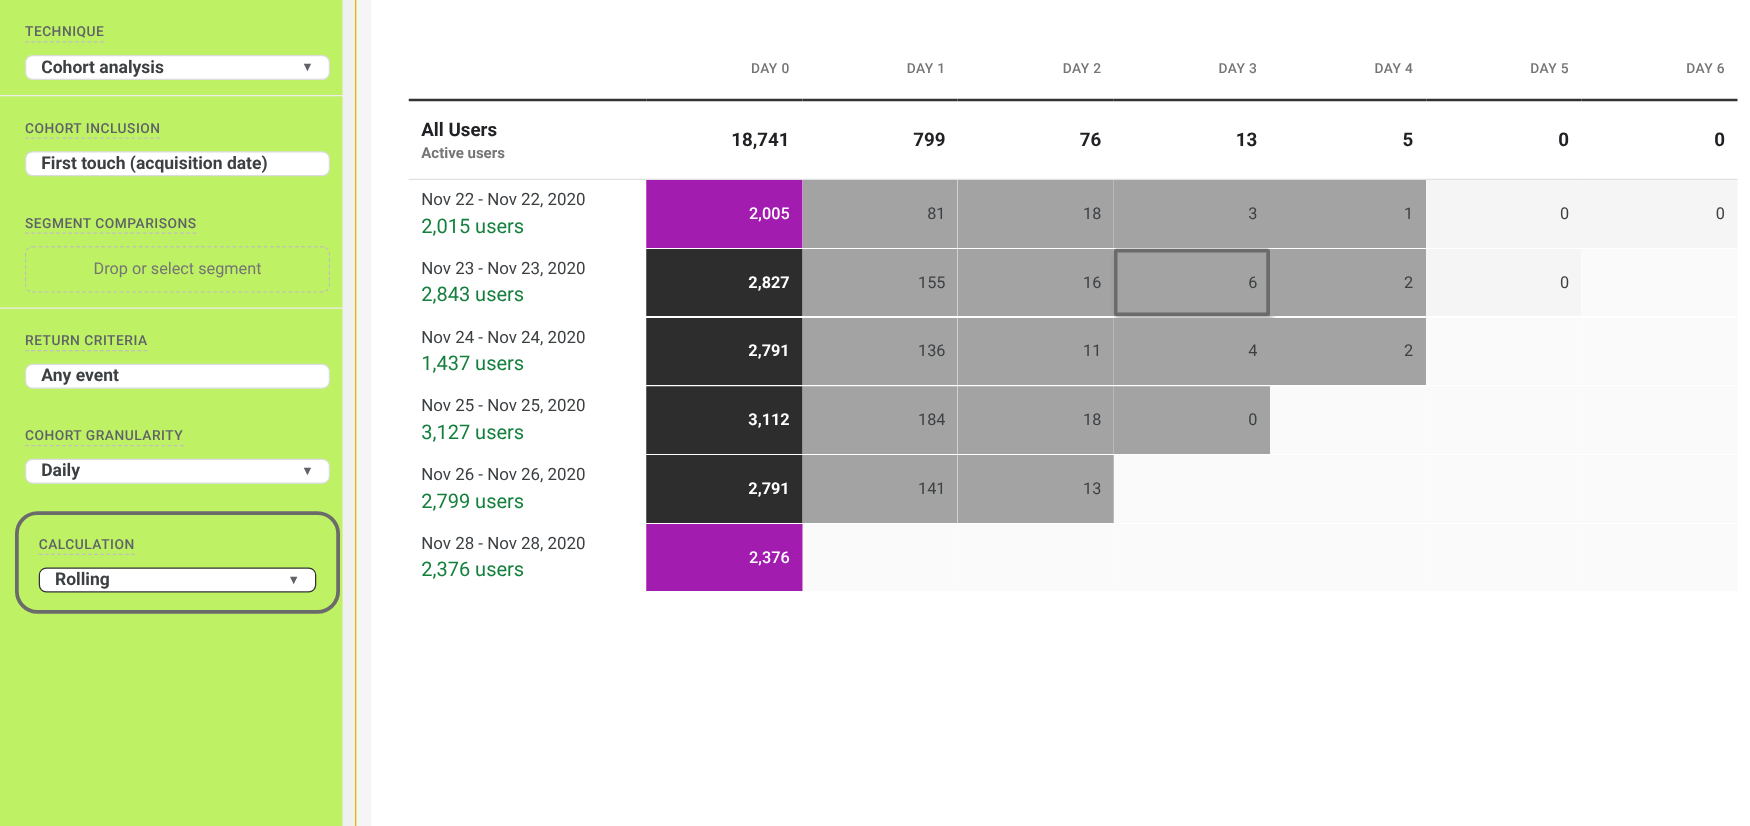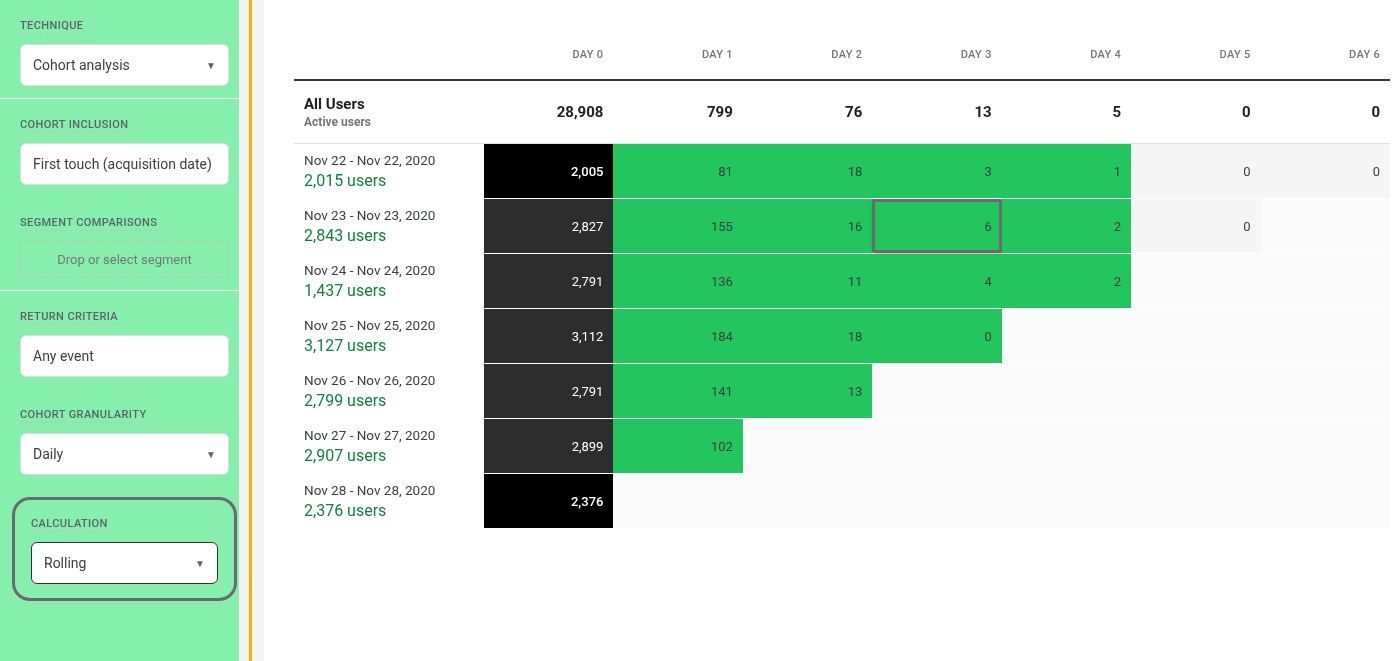--- a/index.html
+++ b/index.html
@@ -6,23 +6,23 @@
   body {
     font-family: Roboto, "Helvetica Neue", Arial, sans-serif;
     background: #fff;
     color: #3c4043;
     width: 1400px;
     height: 661px;
     overflow: hidden;
     display: flex;
   }
   .sidebar {
-    width: 252px;
-    border-right: 3px solid #eab308;
-    background: #86efac;
+    width: 285px;
+    border-right: 1px solid #eab308;
+    background: #bef264;
     padding: 0;
     height: 100%;
     position: relative;
   }
   .panel-section {
     padding: 14px 20px 12px 20px;
     border-bottom: 1px solid #ededed;
   }
   .panel-section.no-border { border-bottom: none; }
   .section-label {
@@ -32,28 +32,29 @@
     color: #5f6368;
     text-transform: uppercase;
     border-bottom: 1px dashed #c0c0c0;
     display: inline-block;
     padding-bottom: 1px;
     margin-bottom: 10px;
   }
   .select-pill {
     border: 1px solid #dadce0;
     border-radius: 6px;
-    padding: 12px 12px;
+    padding: 1px 12px;
     font-size: 14px;
     color: #3c4043;
     display: flex;
     align-items: center;
     justify-content: space-between;
     cursor: pointer;
     background: #fff;
+    font-weight: bold;
   }
   .select-pill .caret {
     font-size: 10px;
     color: #5f6368;
   }
   .drop-segment {
     border: 1px dashed #bdbdbd;
     border-radius: 6px;
     padding: 10px 12px;
     font-size: 13px;
@@ -124,30 +125,30 @@
   td.cell {
     font-size: 13px;
     color: #3c4043;
     text-align: right;
     padding: 0 10px;
     height: 52px;
     border-bottom: 1px solid #fff;
     position: relative;
   }
   td.cell.dark {
-    background: #000000;
+    background: #a21caf;
     color: #fff;
     font-weight: 500;
   }
   td.cell.darker {
     background: #2d2d2d;
     color: #fff;
-    font-weight: 400;
-  }
-  td.cell.light { background: #22c55e; }
+    font-weight: 700;
+  }
+  td.cell.light { background: #a3a3a3; }
   td.cell.vlight { background: #f5f5f5; }
   td.cell.blank { background: #fafafa; }
   td.cell.highlighted::after {
     content: "";
     position: absolute;
     inset: 0;
     border: 3px solid #6b6b6b;
     pointer-events: none;
     border-radius: 2px;
     box-shadow: 2px 3px 4px rgba(0,0,0,0.25);
@@ -226,21 +227,21 @@
           <th>DAY 5</th>
           <th>DAY 6</th>
         </tr>
     </thead>
     <tbody id="table-body">
         <tr class="summary-row">
           <td>
             <div>All Users</div>
             <div class="sub">Active users</div>
           </td>
-          <td>28,908</td>
+          <td>18,741</td>
           <td>799</td>
           <td>76</td>
           <td>13</td>
           <td>5</td>
           <td>0</td>
           <td>0</td>
         </tr>
         <tr>
           <td class="row-head">
             <div>Nov 22 - Nov 22, 2020</div>
@@ -301,33 +302,20 @@
           <td class="cell darker">2,791</td>
           <td class="cell light">141</td>
           <td class="cell light">13</td>
           <td class="cell blank"></td>
           <td class="cell blank"></td>
           <td class="cell blank"></td>
           <td class="cell blank"></td>
         </tr>
         <tr>
           <td class="row-head">
-            <div>Nov 27 - Nov 27, 2020</div>
-            <div class="sub">2,907 users</div>
-          </td>
-          <td class="cell darker">2,899</td>
-          <td class="cell light">102</td>
-          <td class="cell blank"></td>
-          <td class="cell blank"></td>
-          <td class="cell blank"></td>
-          <td class="cell blank"></td>
-          <td class="cell blank"></td>
-        </tr>
-        <tr>
-          <td class="row-head">
             <div>Nov 28 - Nov 28, 2020</div>
             <div class="sub">2,376 users</div>
           </td>
           <td class="cell dark">2,376</td>
           <td class="cell blank"></td>
           <td class="cell blank"></td>
           <td class="cell blank"></td>
           <td class="cell blank"></td>
           <td class="cell blank"></td>
           <td class="cell blank"></td>

